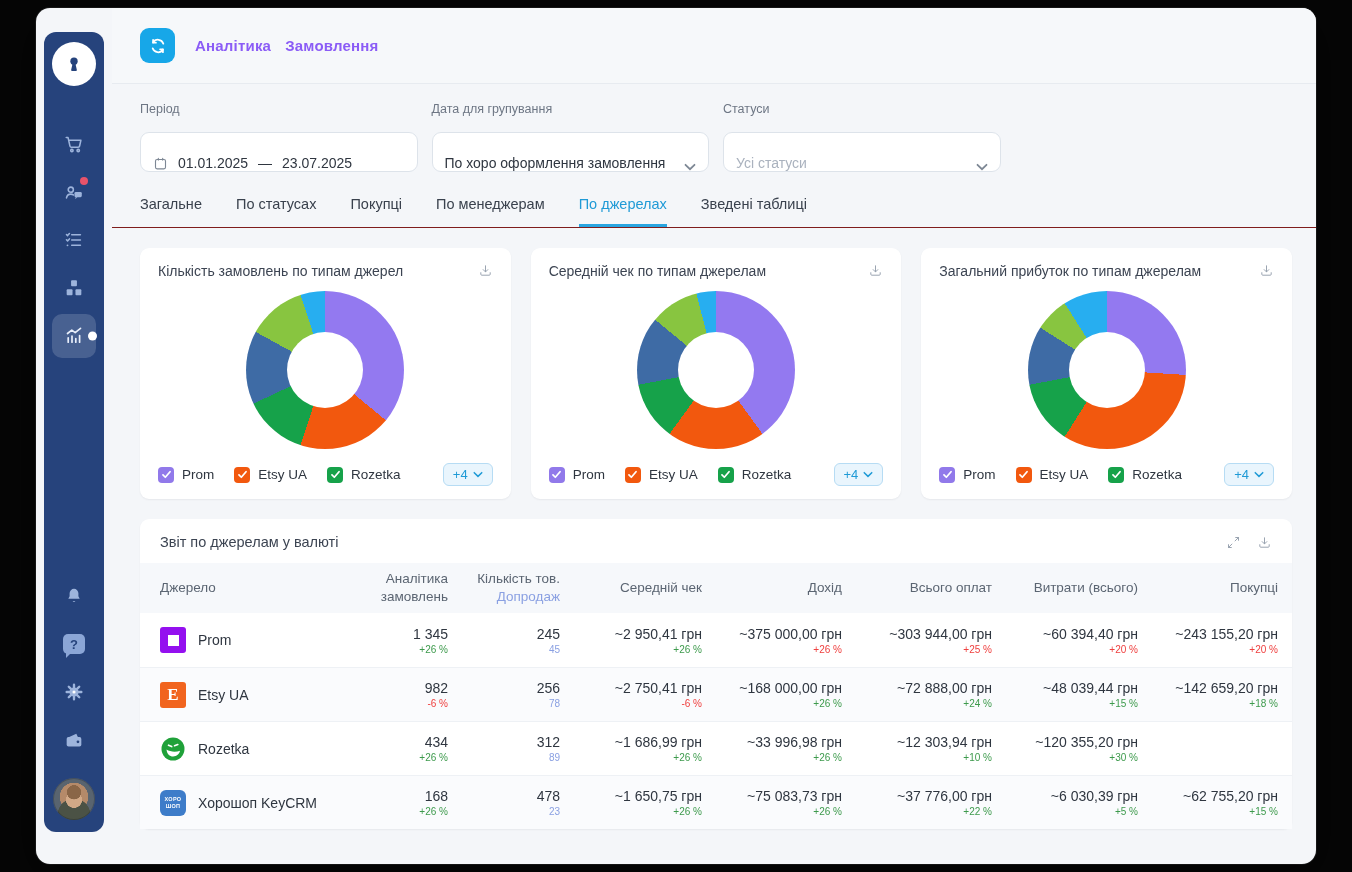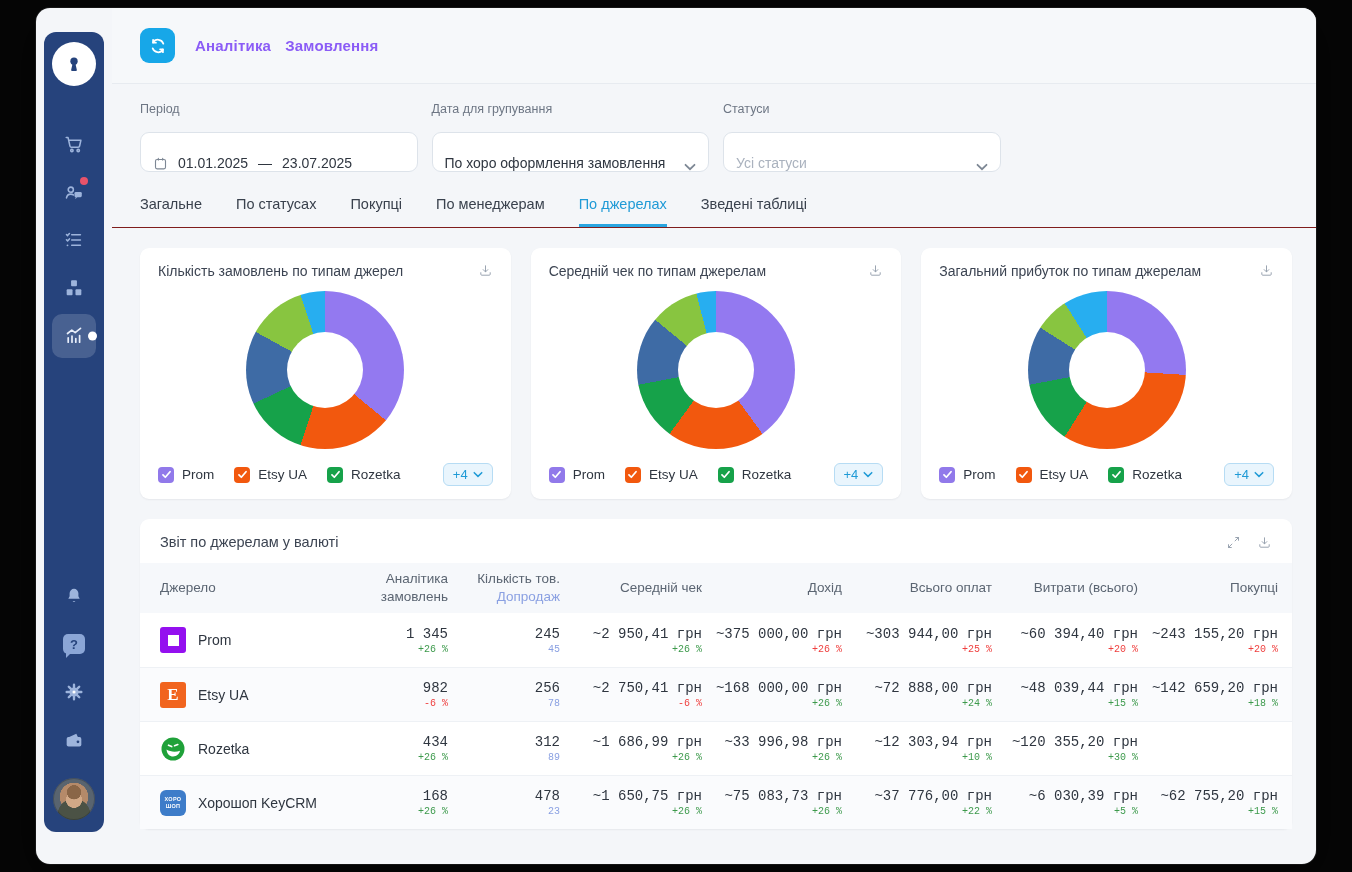--- a/index.html
+++ b/index.html
@@ -92,21 +92,21 @@
   .table-icons { margin-left:auto; display:flex; gap:16px; }
   .tgrid { display:grid; grid-template-columns:minmax(170px,1fr) 118px 112px 142px 140px 150px 146px 140px;
     align-items:center; padding:0 20px; }
   .thead { background:#f6f8fb; min-height:50px; padding-top:7px; padding-bottom:7px; }
   .hcell { font-size:13.5px; color:#5b6572; text-align:right; line-height:1.35; }
   .hcell.left { text-align:left; }
   .hsub { display:block; color:#8aa0e2; cursor:pointer; }
   .trow { min-height:54px; border-top:1px solid #eef1f5; }
   .trow:first-child { border-top:none; }
   .tbody .trow:nth-child(even) { background:#fafbfd; }
-  .cell.num { text-align:right;font-family:Liberation Mono, monospace; }
+  .cell.num { text-align:right; }
   .v { font-size:14px; color:#2f3640; white-space:nowrap; }
   .s { font-size:10px; margin-top:2px; white-space:nowrap; }
   .s.green { color:#3d9a4c; } .s.red { color:#ef403f; } .s.blue { color:#8aa0e2; }
   .cell.src { display:flex; align-items:center; gap:12px; }
   .src-name { font-size:14px; color:#2f3640; }
   .src-icon { width:26px; height:26px; position:relative; display:flex; }
   .src-icon .ic { display:none; width:26px; height:26px; align-items:center; justify-content:center; }
   .src-icon.prom .ic.prom { display:flex; background:#9410ef; border-radius:3px; }
   .src-icon.prom .ic.prom::after { content:""; width:11px; height:11px; background:#fff; }
   .src-icon.etsy .ic.etsy { display:flex; background:#f1641e; border-radius:3px;

